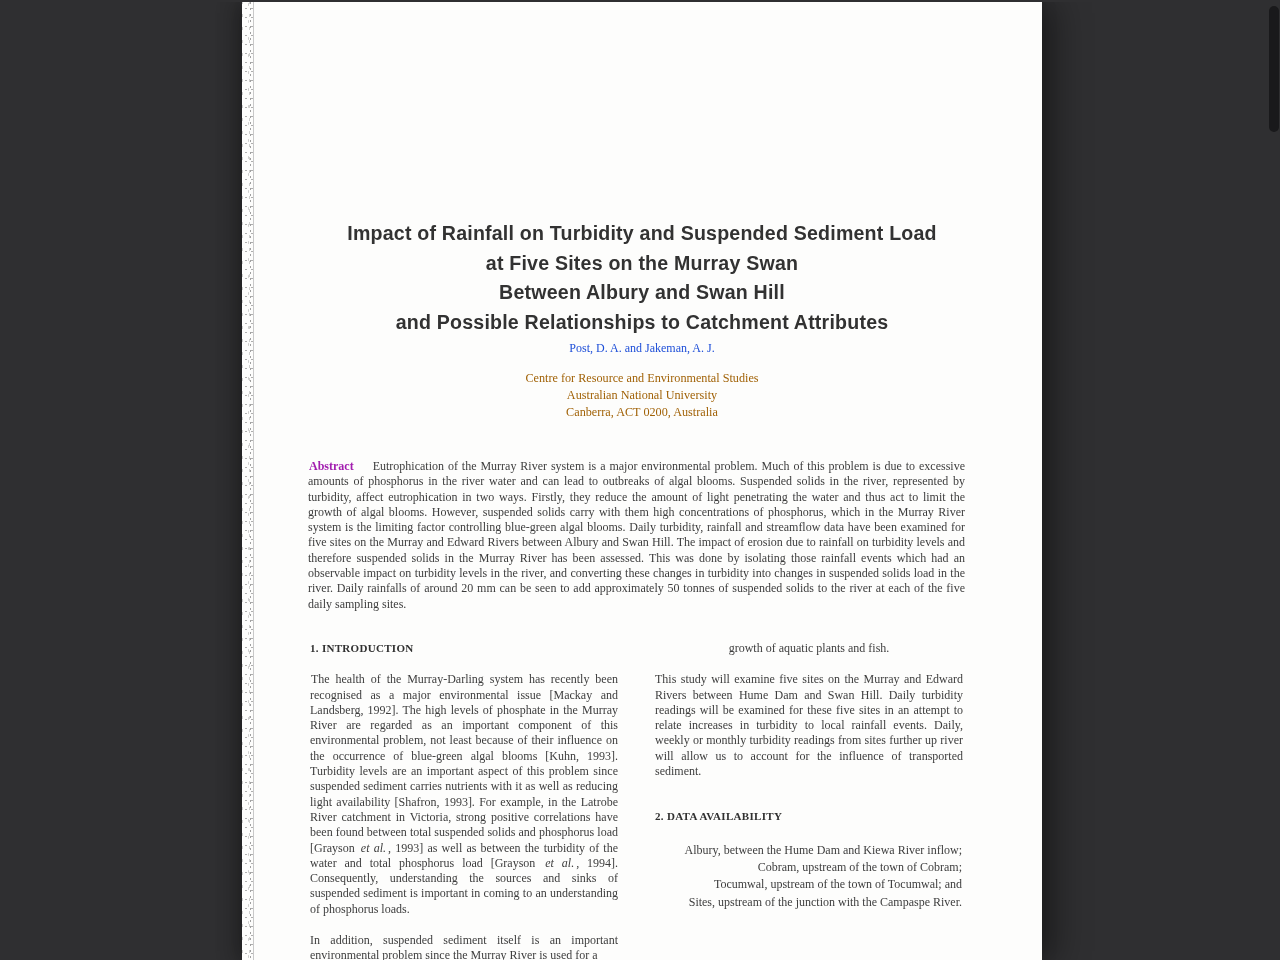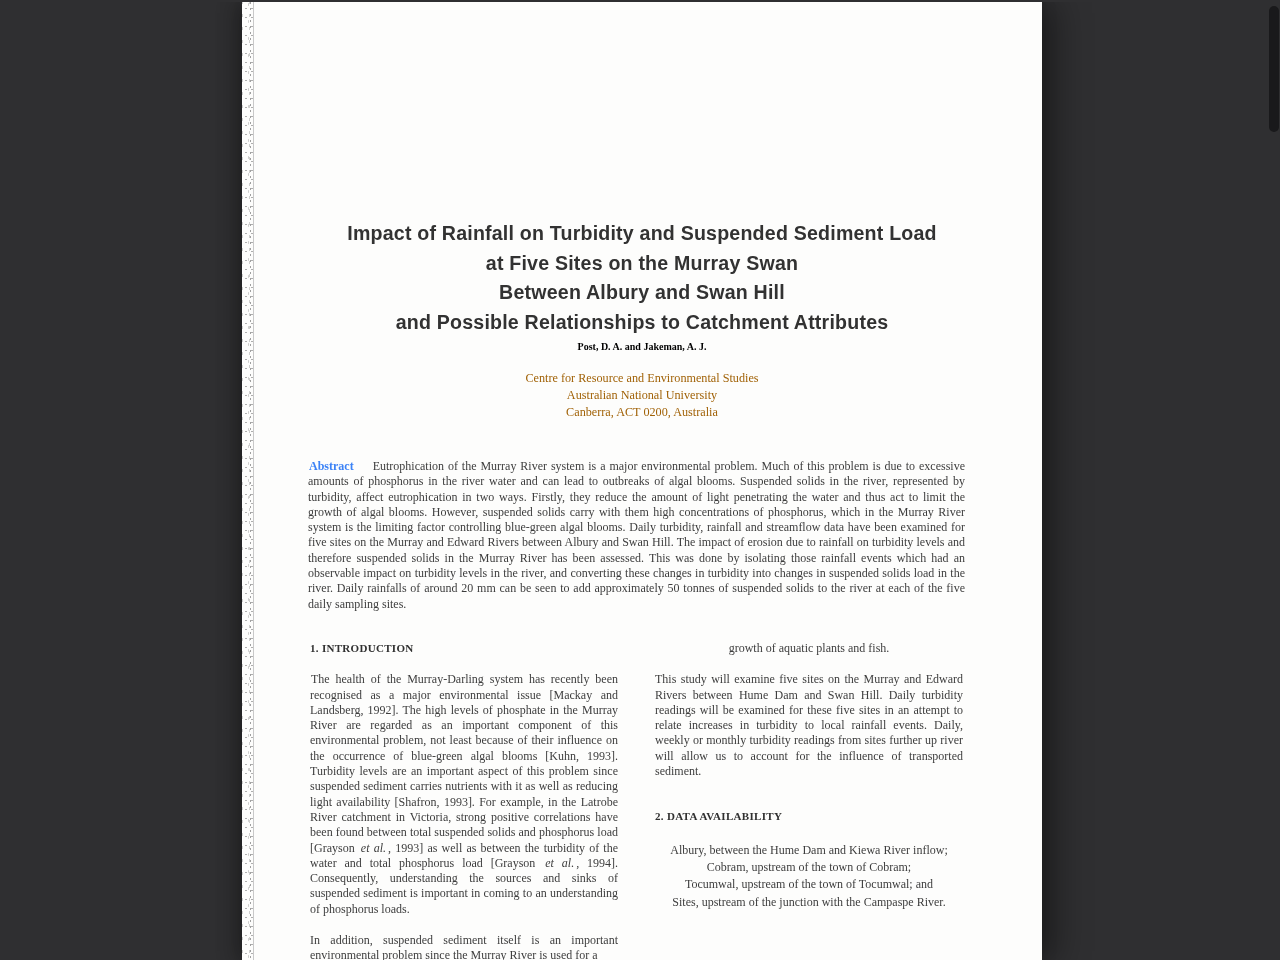--- a/index.html
+++ b/index.html
@@ -54,23 +54,23 @@
     color: #323232;
     letter-spacing: 0.2px;
   }
   .title .tline { display: block; }
 
   .authors {
     position: absolute;
     left: 0; top: 338px;
     width: 100%;
     text-align: center;
-    font-weight: bold;
-    font-size: 10px;
-    color: #000000;
+    font-weight: normal;
+    font-size: 12px;
+    color: #1d4ed8;
   }
 
   .affiliation {
     position: absolute;
     left: 0; top: 367px;
     width: 100%;
     text-align: center;
     font-size: 12.2px;
     line-height: 15.2px;
     color: #a16207;
@@ -81,21 +81,21 @@
     position: absolute;
     left: 65px; top: 456px;
     width: 659px;
     font-size: 12px;
     line-height: 15.3px;
     text-align: justify;
     color: #3d3d3d;
   }
   .abstract .abslabel {
     font-weight: bold;
-    color: #3b82f6;
+    color: #a21caf;
     padding-right: 18px;
   }
 
   .columns {
     position: absolute;
     left: 65px; top: 636px;
     width: 659px;
     display: flex;
     gap: 33px;
   }
@@ -107,21 +107,21 @@
     color: #303030;
     letter-spacing: 0.3px;
     margin-bottom: 14px;
   }
   .col p { text-align: justify; margin-bottom: 14px; }
   .col p.tail { text-align: center; }
   .col .ital { font-style: italic; }
   .heading-gap { margin-top: 28px; }
 
   .site-list { margin-top: 15px; }
-  .site-list div { line-height: 15.3px; text-align: center; }
+  .site-list div { line-height: 15.3px; text-align: right; }
 
   
   .scrollbar-track {
     position: absolute;
     right: 0; top: 0;
     width: 16px; height: 100%;
   }
   .scrollbar-thumb {
     position: absolute;
     left: 1267px; top: 4px;

